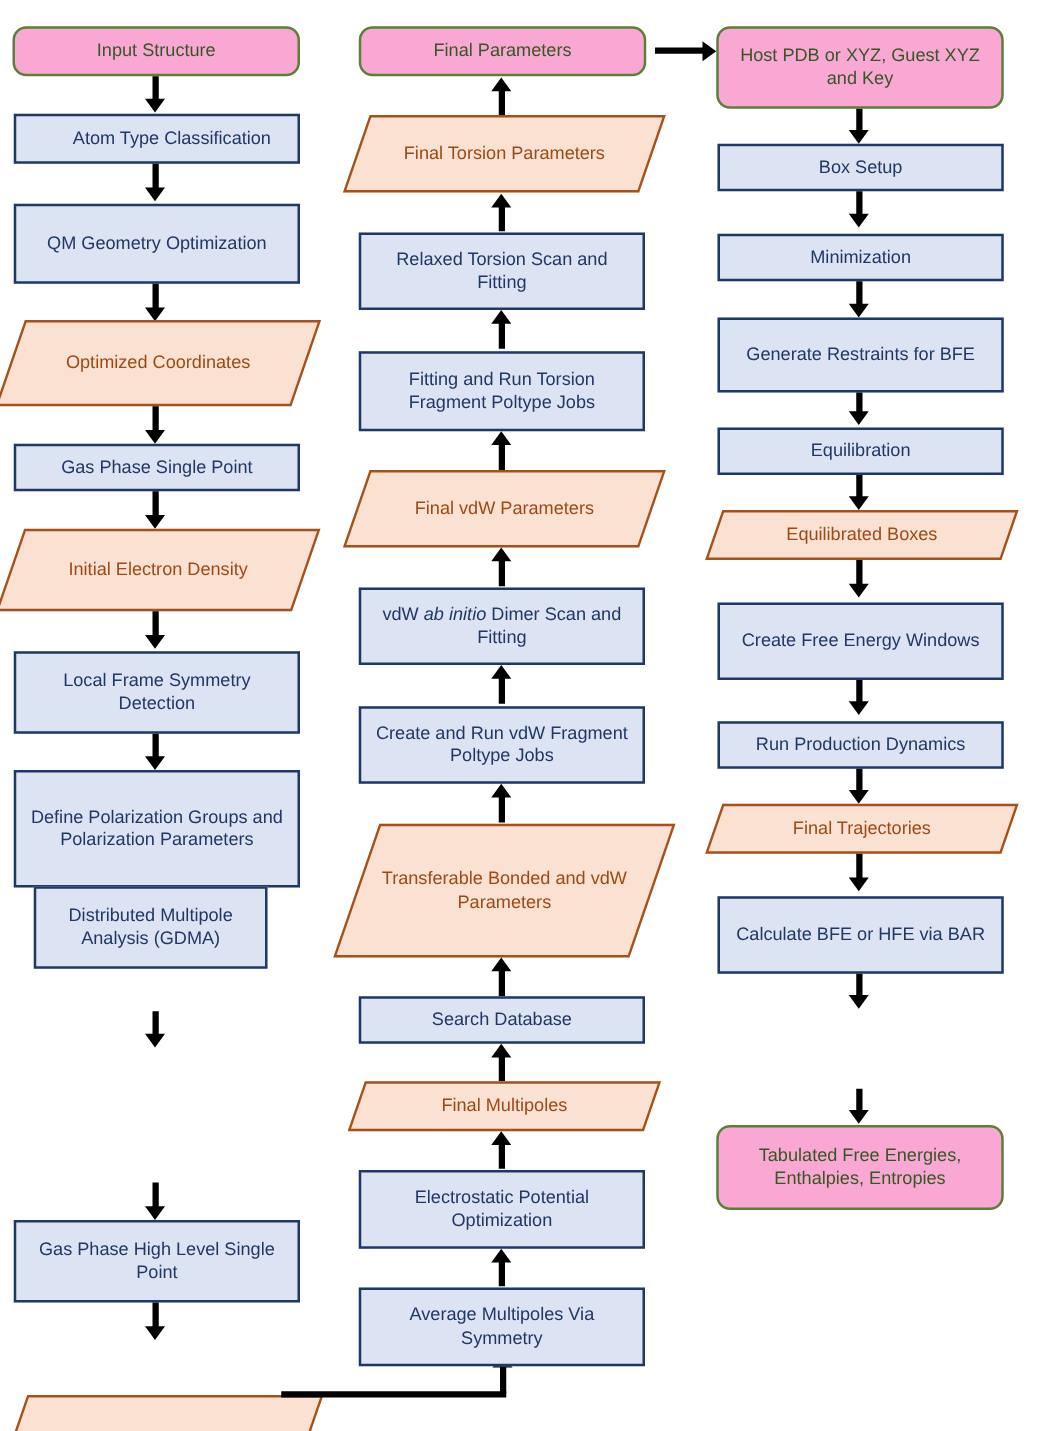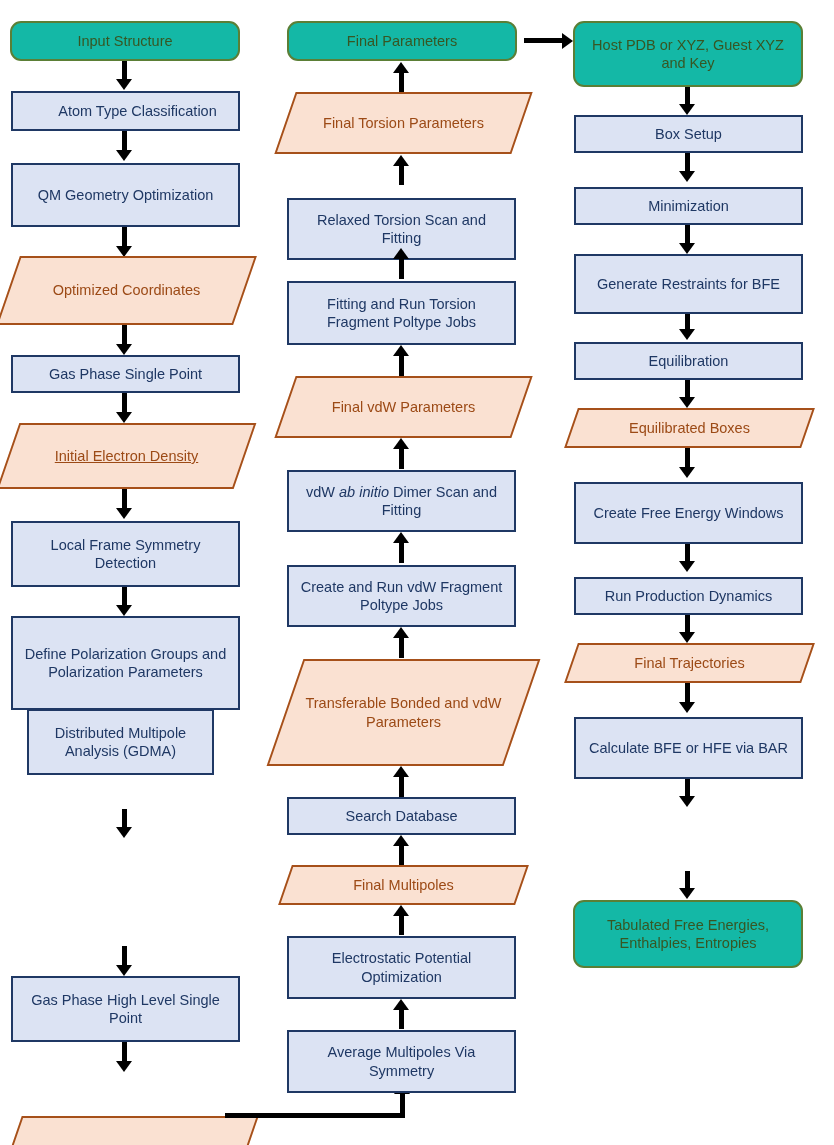--- a/index.html
+++ b/index.html
@@ -7,21 +7,21 @@
   #canvas{position:relative;width:834px;height:1145px;overflow:hidden;background:#fff;}
 
   .node{position:absolute;box-sizing:border-box;display:flex;align-items:center;
         justify-content:center;text-align:center;line-height:1.26;}
   .node .lbl{display:block;padding:0 8px;}
 
   
   .process{border:2px solid #1f3864;background:#dce3f3;color:#1f3864;font-size:14.5px;}
 
   
-  .terminal{border:2px solid #5b7f36;background:#14b8a6;color:#375623;font-size:14.5px;border-radius:11px;text-align:center;}
+  .terminal{border:2px solid #5b7f36;background:#f9a8d4;color:#375623;font-size:14.5px;border-radius:11px;text-align:center;}
 
   
   .data-shape{color:#9c4a16;font-size:14.5px;}
   .data-shape .skewbg{position:absolute;left:0;top:0;right:0;bottom:0;
         background:#fae1d2;border:2px solid #a6501a;
         transform:skewX(-19deg);box-sizing:border-box;}
   .data-shape .lbl{position:relative;z-index:2;}
 
   
   .vline{position:absolute;background:#000;width:5px;}
@@ -63,21 +63,21 @@
   </div>
   <div class="vline" style="left:122px;top:325px;height:22px;"></div>
   <div class="arrow-down" style="left:116px;top:344px;"></div>
 
   <div class="node process" style="left:11px;top:355px;width:229px;height:38px;">
     <span class="lbl">Gas Phase Single Point</span>
   </div>
   <div class="vline" style="left:122px;top:393px;height:22px;"></div>
   <div class="arrow-down" style="left:116px;top:412px;"></div>
 
-  <div class="node data-shape" style="left:8px;top:423px;width:237px;height:66px;text-decoration:underline;">
+  <div class="node data-shape" style="left:8px;top:423px;width:237px;height:66px;">
     <span class="skewbg"></span>
     <span class="lbl">Initial Electron Density</span>
   </div>
   <div class="vline" style="left:122px;top:489px;height:22px;"></div>
   <div class="arrow-down" style="left:116px;top:508px;"></div>
 
   <div class="node process" style="left:11px;top:521px;width:229px;height:66px;">
     <span class="lbl">Local Frame Symmetry Detection</span>
   </div>
   <div class="vline" style="left:122px;top:587px;height:21px;"></div>
@@ -123,21 +123,21 @@
   <div class="vline" style="left:399px;top:72px;height:20px;"></div>
   <div class="arrow-up" style="left:393px;top:62px;"></div>
 
   <div class="node data-shape" style="left:285px;top:92px;width:237px;height:62px;">
     <span class="skewbg"></span>
     <span class="lbl">Final Torsion Parameters</span>
   </div>
   <div class="vline" style="left:399px;top:165px;height:20px;"></div>
   <div class="arrow-up" style="left:393px;top:155px;"></div>
 
-  <div class="node process" style="left:287px;top:186px;width:229px;height:62px;margin-top:12px;">
+  <div class="node process" style="left:287px;top:186px;width:229px;height:62px;">
     <span class="lbl">Relaxed Torsion Scan and Fitting</span>
   </div>
   <div class="vline" style="left:399px;top:258px;height:21px;"></div>
   <div class="arrow-up" style="left:393px;top:248px;"></div>
 
   <div class="node process" style="left:287px;top:281px;width:229px;height:64px;">
     <span class="lbl">Fitting and Run Torsion Fragment Poltype Jobs</span>
   </div>
   <div class="vline" style="left:399px;top:355px;height:21px;"></div>
   <div class="arrow-up" style="left:393px;top:345px;"></div>

